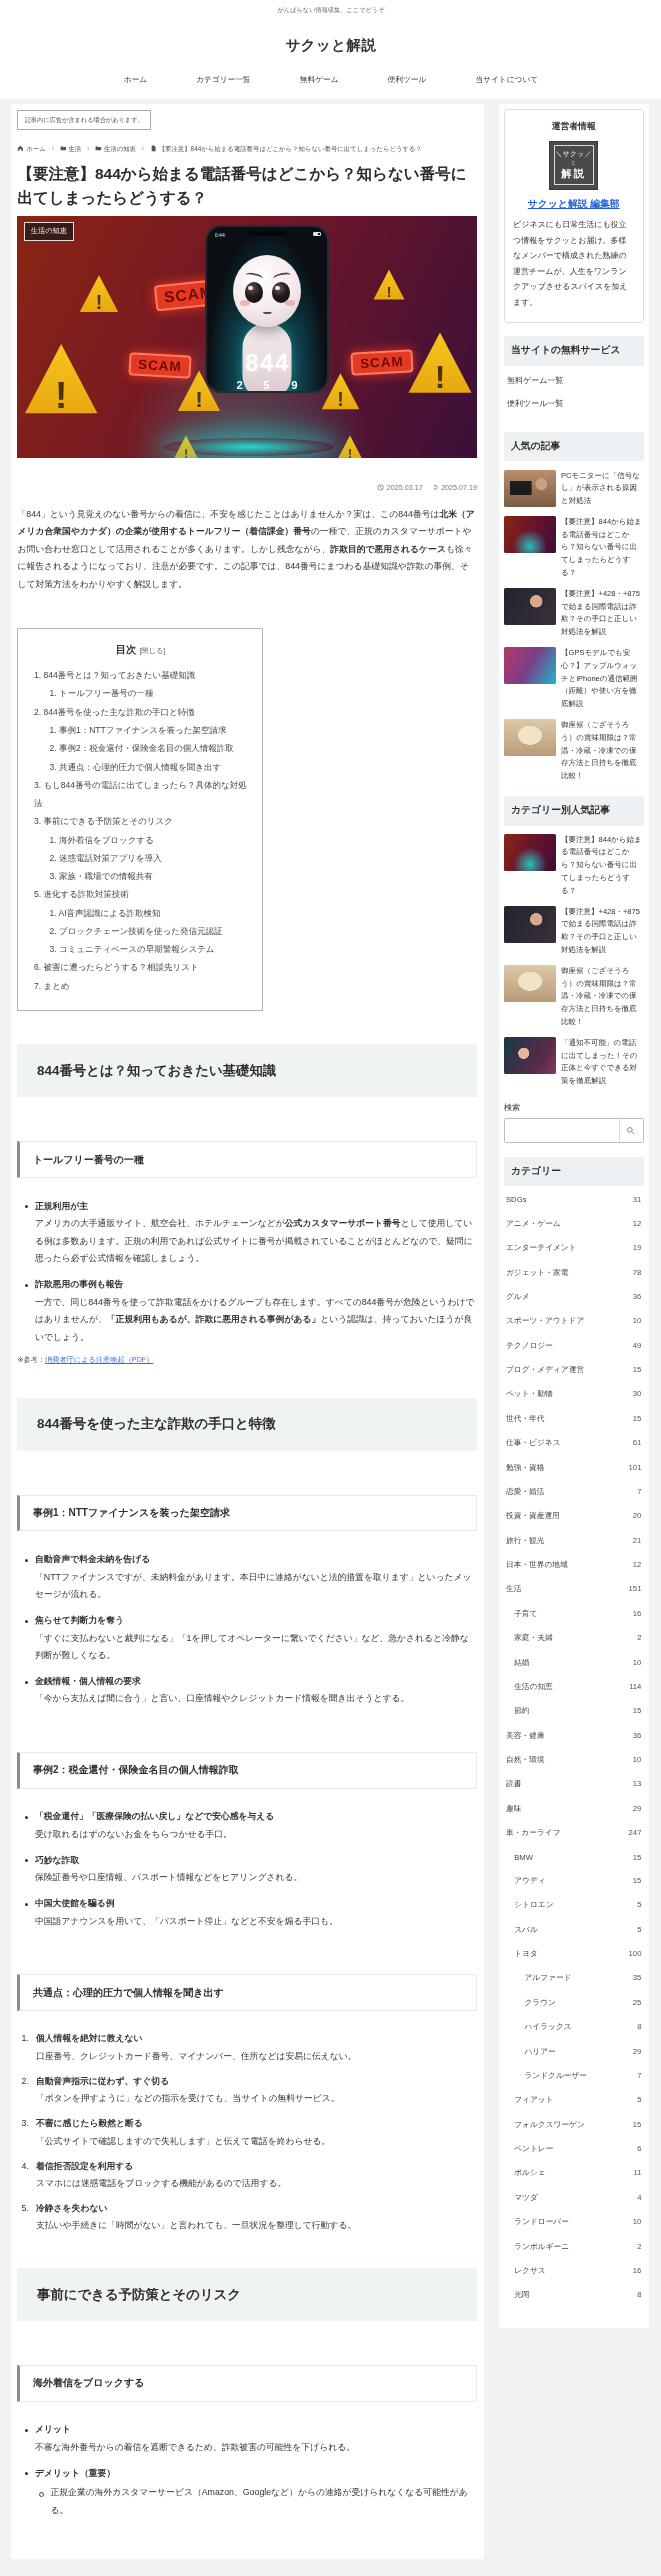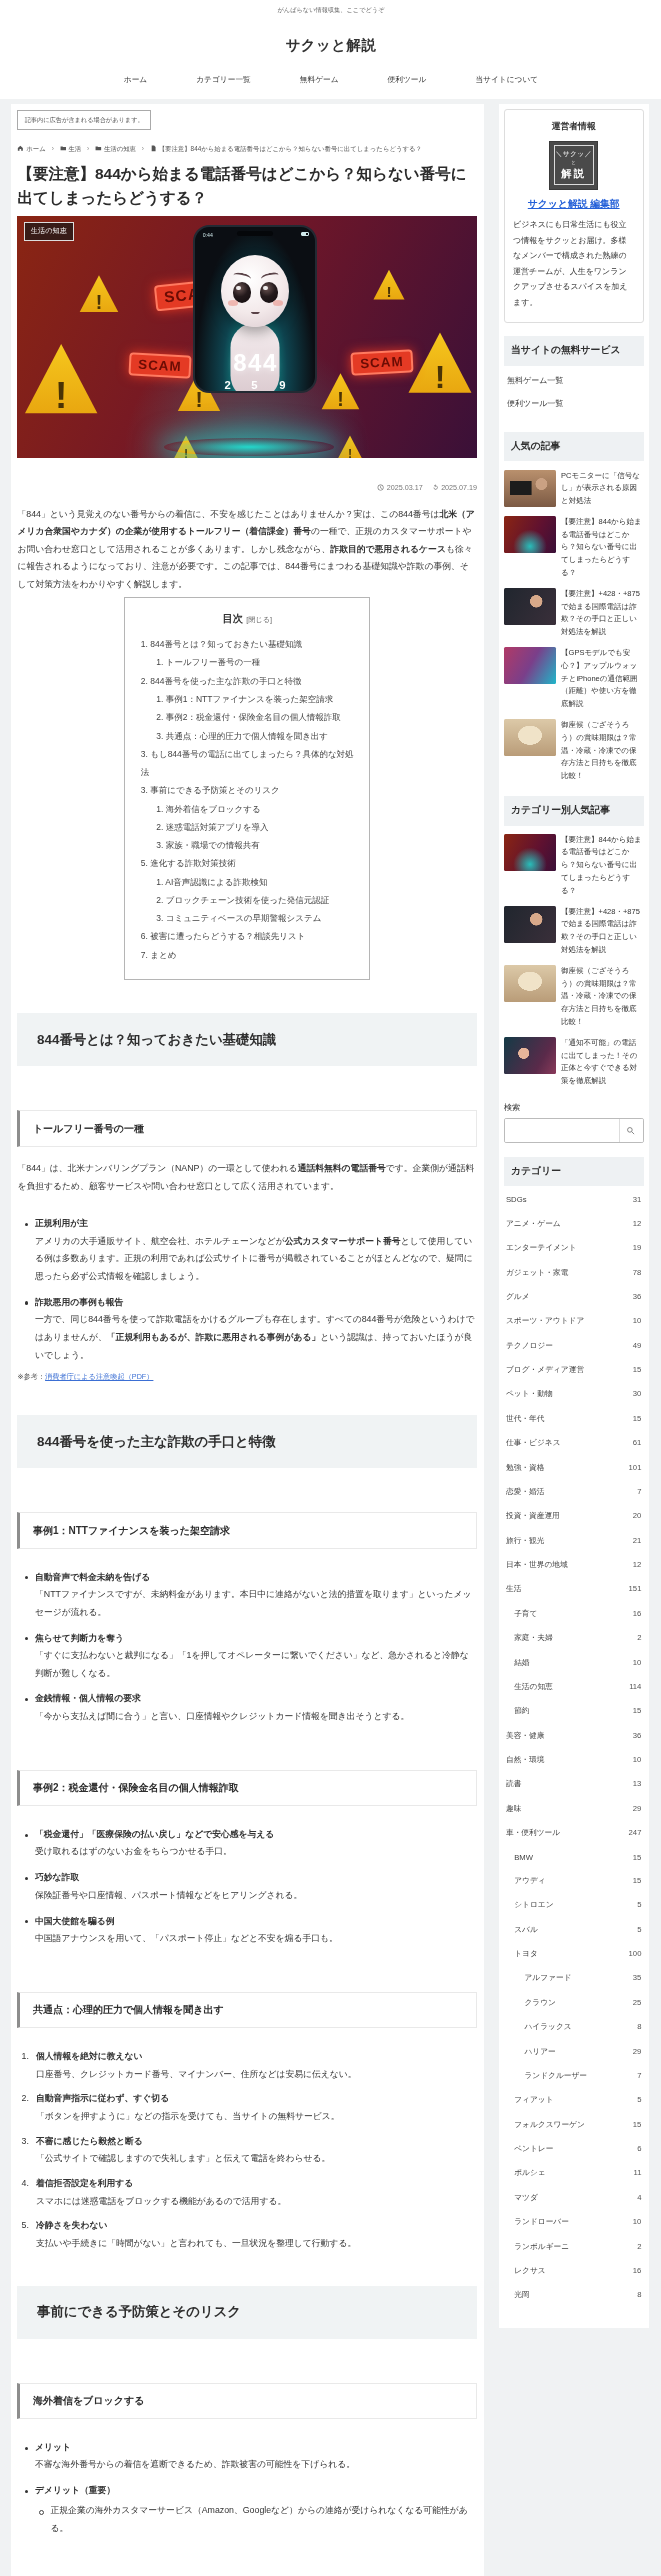--- a/index.html
+++ b/index.html
@@ -39,21 +39,21 @@
   .scam.s1 { left:138px; top:66px; transform:rotate(-6deg); }
   .scam.s2 { left:112px; top:138px; transform:rotate(3deg); font-size:13.4px;}
   .scam.s3 { left:334px; top:135px; transform:rotate(-3deg); font-size:13.4px;}
   .tri { position:absolute; clip-path:polygon(50% 5%, 97% 95%, 3% 95%);
          background:linear-gradient(#f6c91e,#e8a50f); display:flex; align-items:flex-end;
          justify-content:center; z-index:1; }
   .tri span { font-weight:900; color:#4a3305; }
   .glow-floor { position:absolute; left:147px; top:222px; width:170px; height:17.5px; border-radius:50%;
                 background:radial-gradient(ellipse, rgba(30,230,215,0.9), rgba(30,230,215,0) 70%);
                 box-shadow:0 0 24px 7.2px rgba(30,220,210,0.55); z-index:2;}
-  .phone { position:absolute; left:176px; top:9.3px; width:124px; height:168px; background:#0b0e13;
+  .phone { position:absolute; left:188px; top:9.3px; width:124px; height:168px; background:#0b0e13;
            border:2.6px solid #232a33; border-radius:16.5px; z-index:3; overflow:hidden;
            background-image: radial-gradient(ellipse at 50% 88%, rgba(25,232,216,0.85) 0%, rgba(17,111,128,0.55) 38%, rgba(13,16,24,0) 70%); }
   .p-status { position:absolute; top:4.1px; left:7.2px; color:#cfe8ea; font-size:5.2px; }
   .p-batt { position:absolute; top:4.1px; right:6.2px; width:8.2px; height:4.1px; border:0.5px solid #cfe8ea; border-radius:1px; background:linear-gradient(90deg,#cfe8ea 70%,transparent 70%);}
   .p-notch { position:absolute; top:3.1px; left:50%; transform:translateX(-50%); width:36px; height:5.2px; background:#05070a; border-radius:3.1px;}
   .chara-head { position:absolute; left:50%; top:28px; transform:translateX(-50%); width:68px; height:72px; border-radius:50%;
                 background:radial-gradient(circle at 42% 32%, #ffffff 0%, #f3e9ea 55%, #d9c8cd 100%);
                 box-shadow:0 5.2px 12.4px rgba(0,0,0,0.35);}
   .eye { position:absolute; top:27px; width:18.5px; height:20.6px; border-radius:50%;
          background:radial-gradient(circle at 38% 30%, #6b5452 0%, #241a1c 45%, #120c0e 100%); }
@@ -81,21 +81,21 @@
   .cbtn.ok { background:#2ecc4e; } .cbtn.ng { background:#e04444; }
   .cbtn.ng svg { transform:rotate(135deg); }
   .clabel { position:absolute; top:208px; font-size:4.6px; color:#d8f2ef; z-index:4;}
   .clabel.okl { left:18.5px; } .clabel.ngl { right:17.5px; }
   
   .dates { margin-top:25px; text-align:right; font-size:7.2px; color:#777; }
   .dates svg { width:7.2px; height:7.2px; fill:#777; vertical-align:-1px; margin:0 2.1px 0 7.2px;}
   .para { margin-top:13.4px; font-size:8.8px; line-height:2.0; color:#333; }
   .b { font-weight:bold; }
   
-  .toc-wrap { margin-top:4px; display:flex; justify-content:center; }
+  .toc-wrap { margin-top:35px; display:flex; }
   .toc { width:246px; border:0.5px solid #b5b5b5; background:#fff; padding:13.4px 15.5px 15.5px; }
   .toc-head { text-align:center; font-size:10.3px; font-weight:bold; color:#333; }
   .toc-head .close { font-size:7.2px; font-weight:normal; color:#666; margin-left:3.1px; cursor:pointer;}
   .toc ul { list-style:none; margin-top:9.3px; }
   .toc li { font-size:8.5px; color:#444; line-height:2.15; cursor:pointer;}
   .toc li.lv1 { padding-left:15.5px; }
   
   .h2band { margin-top:33px; background:#f0f3f4; padding:17.5px 19.6px; font-size:13.4px; font-weight:bold; color:#2f2f2f; }
   .h3box { margin-top:44px; border:0.5px solid #e9e9e9; border-left:3.1px solid #8d8d8d; padding:10.3px 12.4px;
            font-size:10px; font-weight:bold; color:#2f2f2f; background:#fff; }
@@ -304,21 +304,20 @@
           <li class="lv1">3. コミュニティベースの早期警報システム</li>
           <li>6. 被害に遭ったらどうする？相談先リスト</li>
           <li>7. まとめ</li>
         </ul>
       </div>
     </div>
 
     
     <h2 class="h2band">844番号とは？知っておきたい基礎知識</h2>
     <h3 class="h3box">トールフリー番号の一種</h3>
-    <p class="para"><span>「844」は、北米ナンバリングプラン（NANP）の一環として使われる</span><span class="b">通話料無料の電話番号</span><span>です。企業側が通話料を負担するため、顧客サービスや問い合わせ窓口として広く活用されています。</span></p>
     <ul class="blist">
       <li><span class="b">正規利用が主</span><br>
         <span>アメリカの大手通販サイト、航空会社、ホテルチェーンなどが</span><span class="b">公式カスタマーサポート番号</span><span>として使用している例は多数あります。正規の利用であれば公式サイトに番号が掲載されていることがほとんどなので、疑問に思ったら必ず公式情報を確認しましょう。</span></li>
       <li><span class="b">詐欺悪用の事例も報告</span><br>
         <span>一方で、同じ844番号を使って詐欺電話をかけるグループも存在します。すべての844番号が危険というわけではありませんが、</span><span class="b">「正規利用もあるが、詐欺に悪用される事例がある」</span><span>という認識は、持っておいたほうが良いでしょう。</span></li>
     </ul>
     <p class="ref"><span>※参考：</span><a>消費者庁による注意喚起（PDF）</a></p>
 
     
     <h2 class="h2band">844番号を使った主な詐欺の手口と特徴</h2>
@@ -541,21 +540,21 @@
           </div>
       <div class="cat-row">
             <span>読書</span>
             <span class="cnt">13</span>
           </div>
       <div class="cat-row">
             <span>趣味</span>
             <span class="cnt">29</span>
           </div>
       <div class="cat-row">
-            <span>車・便利ツール</span>
+            <span>車・カーライフ</span>
             <span class="cnt">247</span>
           </div>
       <div class="cat-row lv1">
             <span>BMW</span>
             <span class="cnt">15</span>
           </div>
       <div class="cat-row lv1">
             <span>アウディ</span>
             <span class="cnt">15</span>
           </div>

